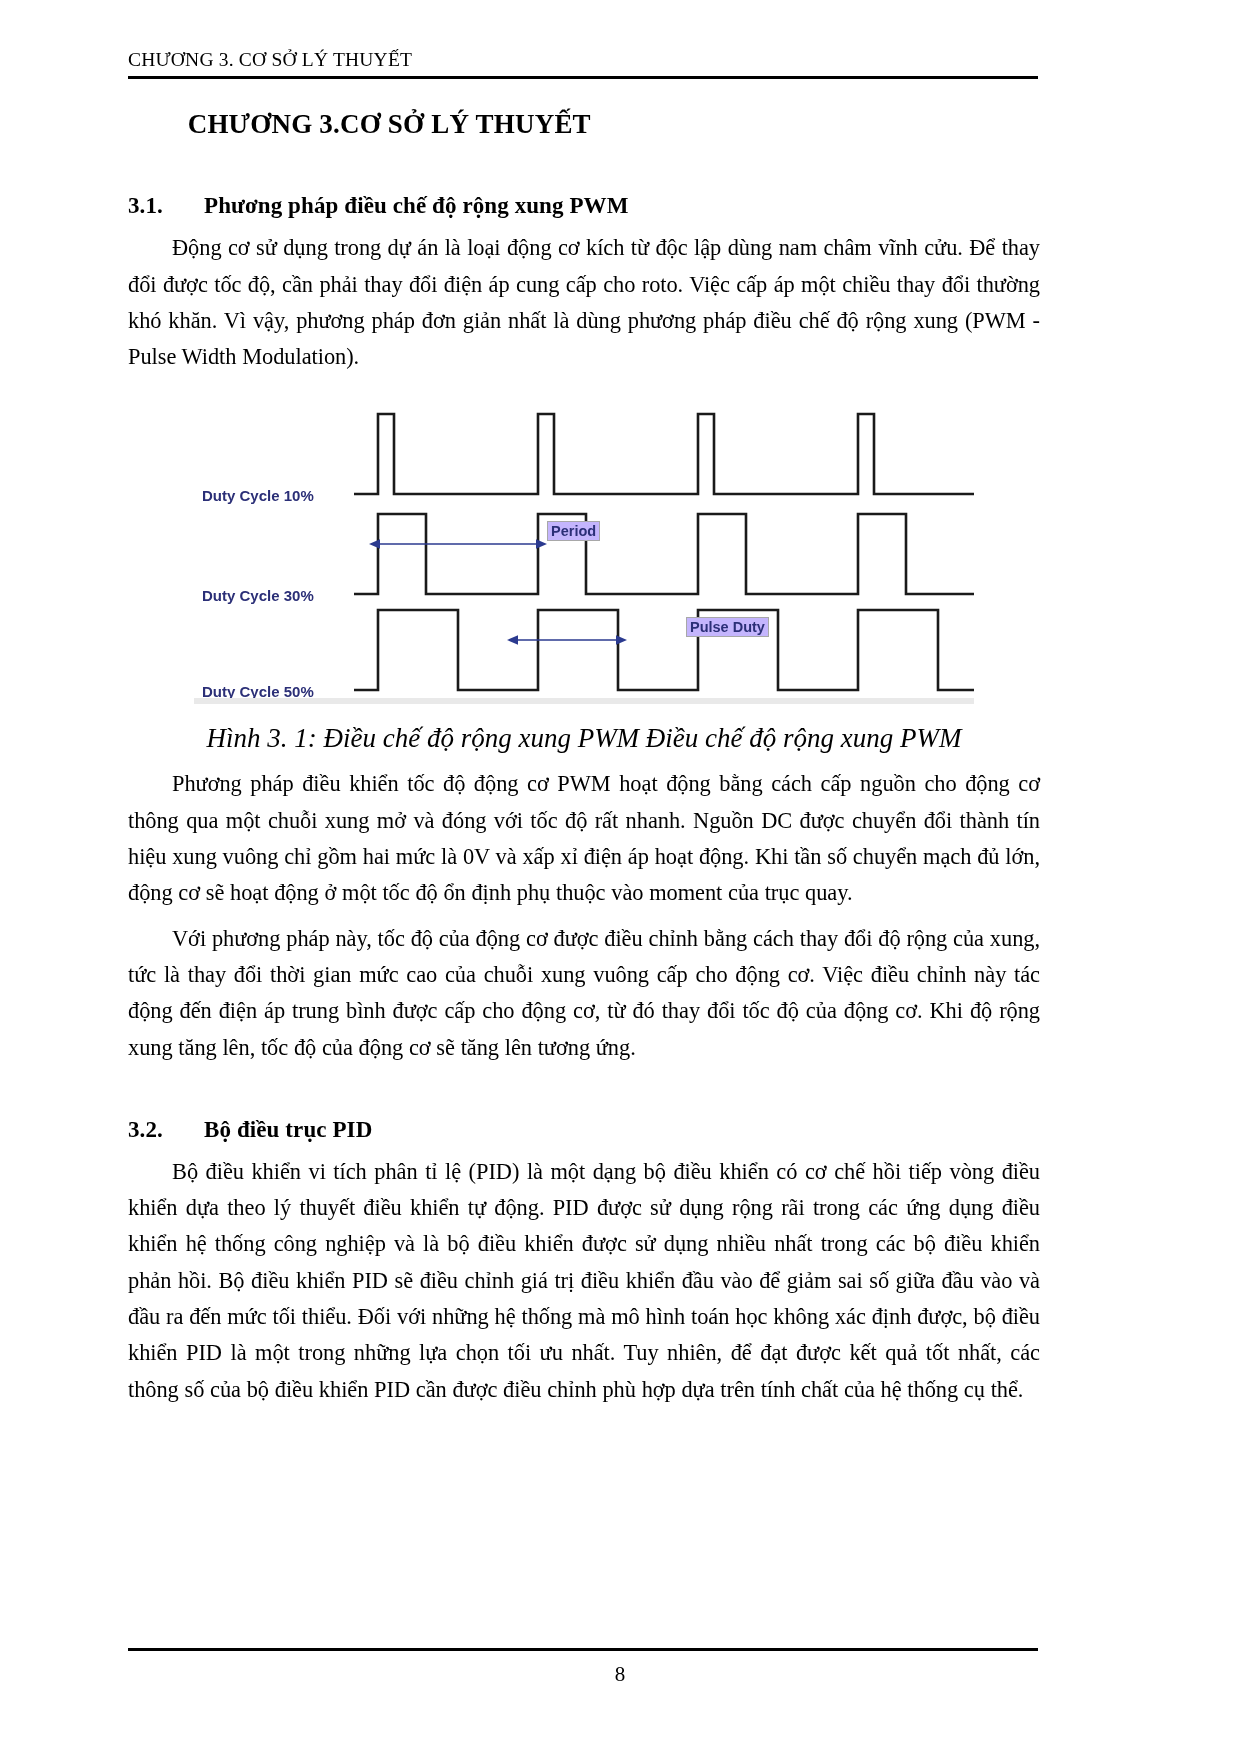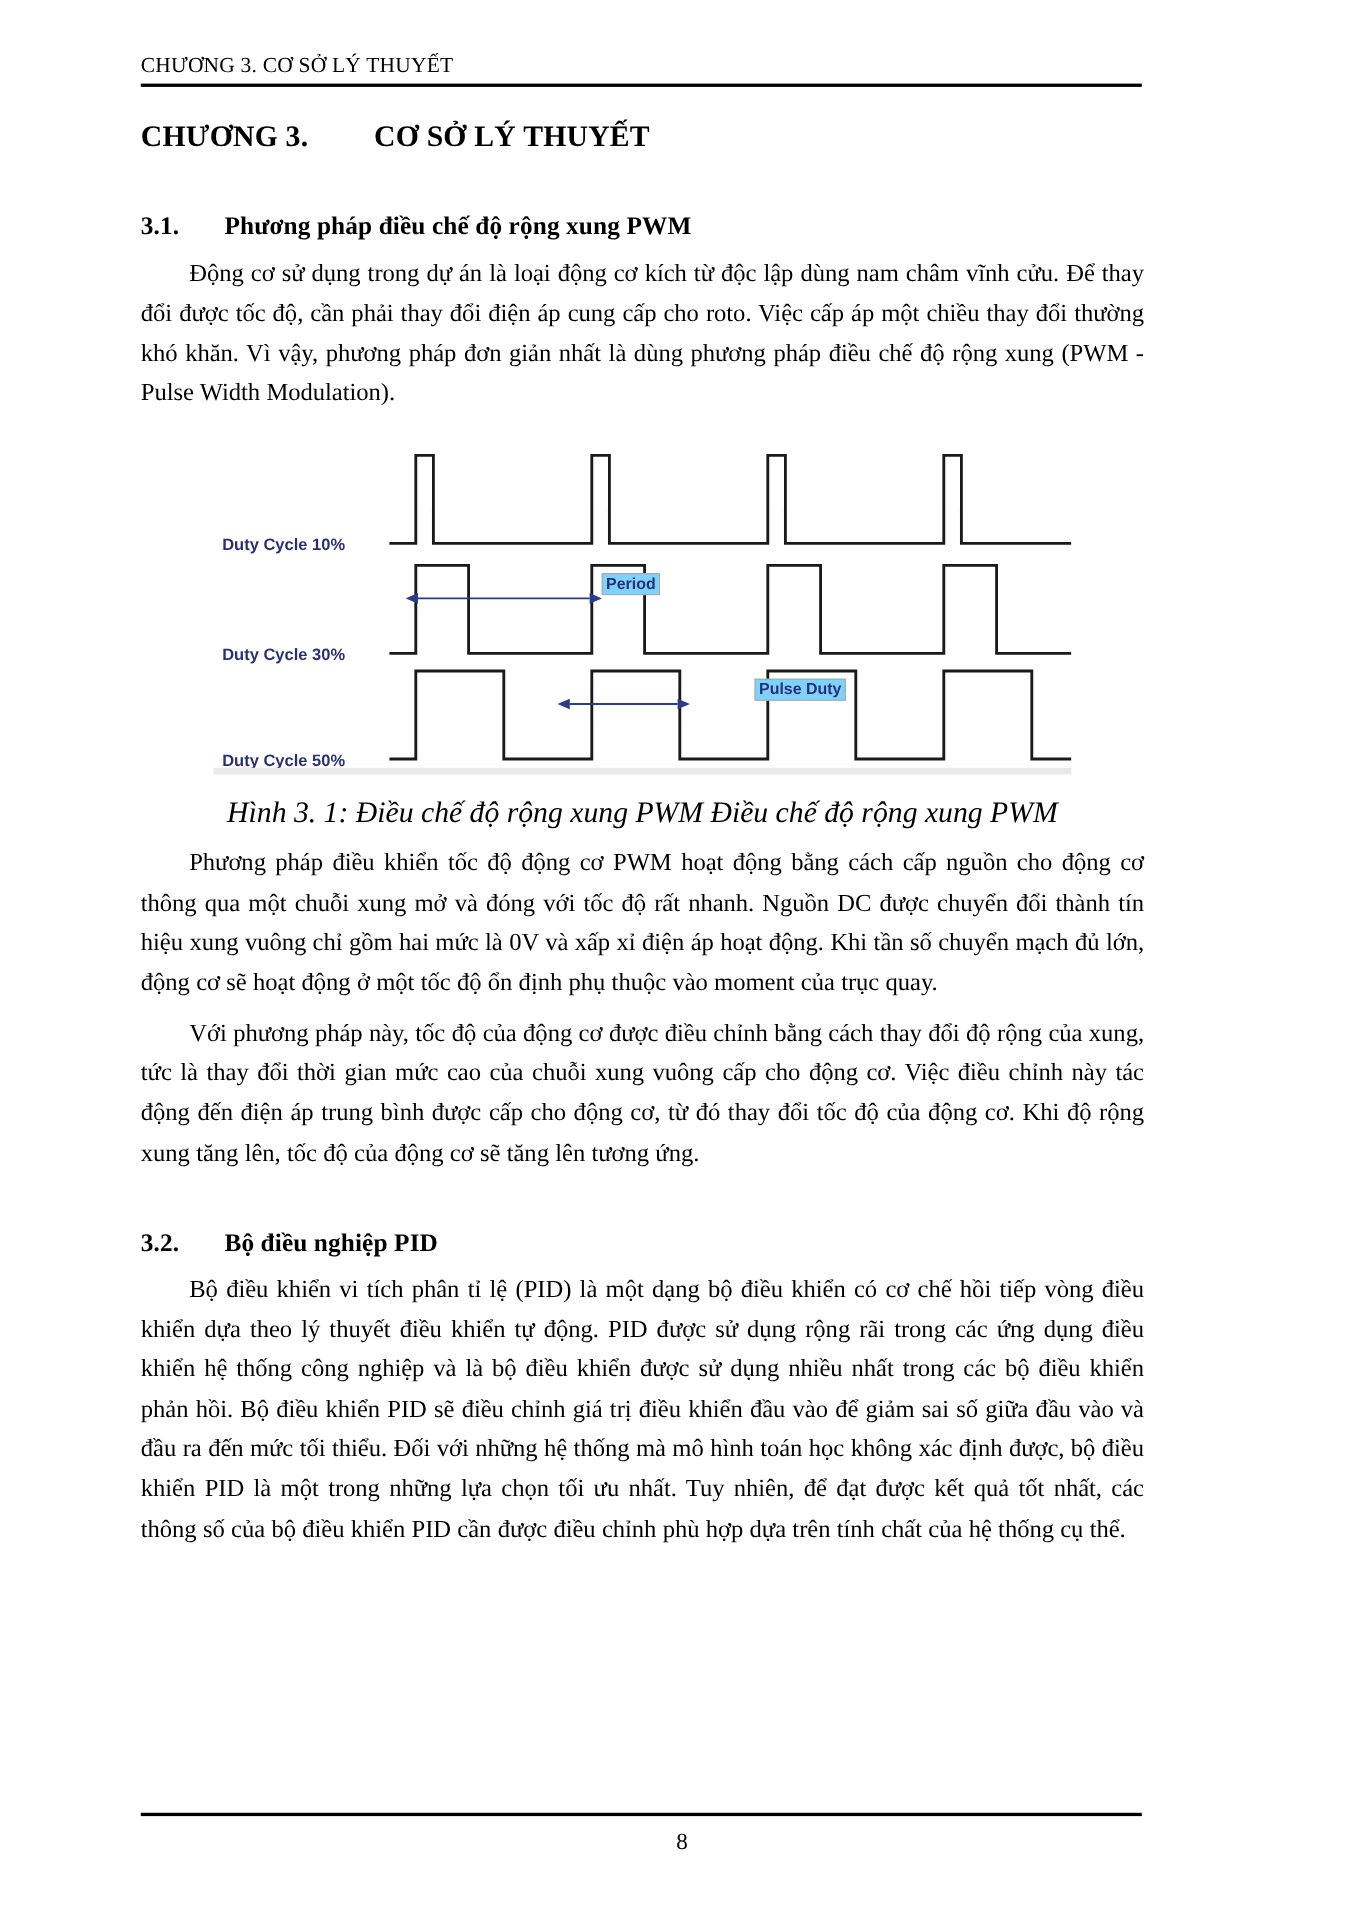--- a/index.html
+++ b/index.html
@@ -51,21 +51,21 @@
 
   h1.chapter {
     margin: 0;
     padding: 10px 0 0 0;
     font-size: 27px;
     font-weight: bold;
     line-height: 1.35;
     letter-spacing: 0.2px;
     white-space: nowrap;
   }
-  h1.chapter .num { display: inline-block; width: 212px; }
+  h1.chapter .num { display: inline-block; width: 212px; text-align: right; }
 
   h2.section {
     margin: 0;
     padding: 20px 0 0 0;
     font-size: 23px;
     font-weight: bold;
     line-height: 1.35;
     letter-spacing: 0.1px;
     white-space: nowrap;
   }
@@ -128,21 +128,21 @@
     top: 0;
   }
 
   .annot {
     position: absolute;
     font-family: "Liberation Sans", "DejaVu Sans", sans-serif;
     font-size: 14.5px;
     font-weight: bold;
     color: #2b2f77;
     white-space: nowrap;
-    background: #7dd3fc;
+    background: #c4b5fd;
     padding: 1px 3px;
     border: 1px solid #8e8e8e;
   }
   .annot.period { left: 353px; top: 117px; border-color: #a8a8a8; }
   .annot.pulsew { left: 492px; top: 213px; border-color: #a8a8a8; }
 
   .arrow-svg { position: absolute; left: 0; top: 0; }
 
   figcaption.fig-cap {
     margin: 0;
@@ -237,21 +237,21 @@
       </div>
 
       <figcaption class="fig-cap">Hình 3. 1: Điều chế độ rộng xung PWM Điều chế độ rộng xung PWM</figcaption>
     </figure>
 
     <p class="body">Phương pháp điều khiển tốc độ động cơ PWM hoạt động bằng cách cấp nguồn cho động cơ thông qua một chuỗi xung mở và đóng với tốc độ rất nhanh. Nguồn DC được chuyển đổi thành tín hiệu xung vuông chỉ gồm hai mức là 0V và xấp xỉ điện áp hoạt động. Khi tần số chuyển mạch đủ lớn, động cơ sẽ hoạt động ở một tốc độ ổn định phụ thuộc vào moment của trục quay.</p>
 
     <p class="body">Với phương pháp này, tốc độ của động cơ được điều chỉnh bằng cách thay đổi độ rộng của xung, tức là thay đổi thời gian mức cao của chuỗi xung vuông cấp cho động cơ. Việc điều chỉnh này tác động đến điện áp trung bình được cấp cho động cơ, từ đó thay đổi tốc độ của động cơ. Khi độ rộng xung tăng lên, tốc độ của động cơ sẽ tăng lên tương ứng.</p>
 
     <h2 class="section">
-      <span class="num">3.2.</span><span>Bộ điều nghiệp PID</span>
+      <span class="num">3.2.</span><span>Bộ điều trục PID</span>
     </h2>
 
     <p class="body">Bộ điều khiển vi tích phân tỉ lệ (PID) là một dạng bộ điều khiển có cơ chế hồi tiếp vòng điều khiển dựa theo lý thuyết điều khiển tự động. PID được sử dụng rộng rãi trong các ứng dụng điều khiển hệ thống công nghiệp và là bộ điều khiển được sử dụng nhiều nhất trong các bộ điều khiển phản hồi. Bộ điều khiển PID sẽ điều chỉnh giá trị điều khiển đầu vào để giảm sai số giữa đầu vào và đầu ra đến mức tối thiểu. Đối với những hệ thống mà mô hình toán học không xác định được, bộ điều khiển PID là một trong những lựa chọn tối ưu nhất. Tuy nhiên, để đạt được kết quả tốt nhất, các thông số của bộ điều khiển PID cần được điều chỉnh phù hợp dựa trên tính chất của hệ thống cụ thể.</p>
 
   </div>
 
   <div class="rule-bottom"></div>
   <div class="folio">8</div>
 
 </div>

